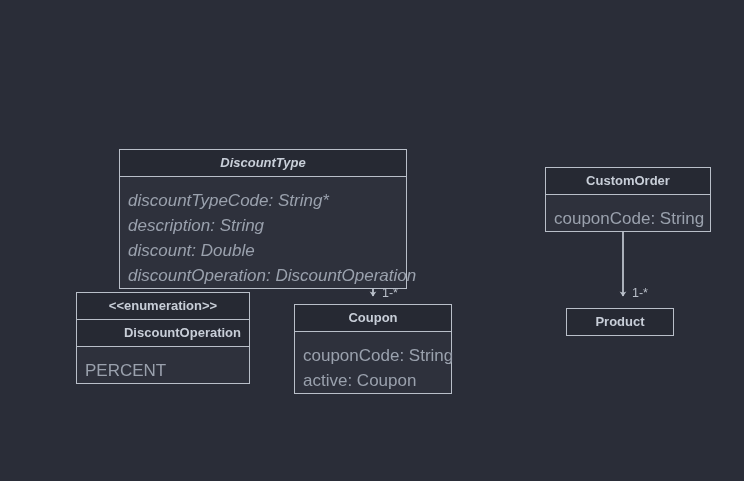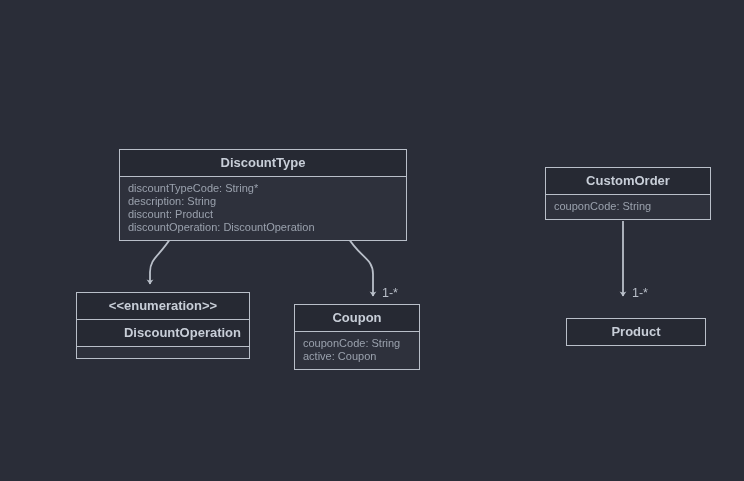--- a/index.html
+++ b/index.html
@@ -54,23 +54,24 @@
     padding-left: 6px;
   }
   .uml-attrs {
     box-sizing: border-box;
     border-top: 1px solid #b9bfc9;
     background: #2e313c;
     padding: 5px 8px 6px 8px;
   }
   .uml-attr {
     color: #9aa1ad;
-    font-size: 11px;
+    font-size: 17px;
     line-height: 13px;
     white-space: nowrap;
+    margin-top: 12px;
   }
 
   
   .mult-label {
     position: absolute;
     color: #b9bfc9;
     font-size: 12.5px;
     line-height: 1;
     white-space: nowrap;
   }
@@ -87,53 +88,54 @@
       </marker>
     </defs>
 
     <path d="M172,236 C160,256 150,258 150,272 L150,284" fill="none" stroke="#b9bfc9" stroke-width="1.8" marker-end="url(#arrow-solid)"></path>
 
     <path d="M347,236 C360,258 373,258 373,274 L373,296" fill="none" stroke="#b9bfc9" stroke-width="1.8" marker-end="url(#arrow-solid)"></path>
 
     <path d="M623,221 L623,296" fill="none" stroke="#b9bfc9" stroke-width="1.8" marker-end="url(#arrow-solid)"></path>
   </svg>
 
-  <div class="uml-class" style="left:119px; top:149px; width:288px;">
+  <div class="uml-class" style="left:119px; top:149px; width:288px;font-style:italic;">
     <div class="uml-header">DiscountType</div>
     <div class="uml-attrs">
       <div class="uml-attr">discountTypeCode: String*</div>
       <div class="uml-attr">description: String</div>
-      <div class="uml-attr">discount: Product</div>
+      <div class="uml-attr">discount: Double</div>
       <div class="uml-attr">discountOperation: DiscountOperation</div>
     </div>
   </div>
 
   <div class="uml-class" style="left:76px; top:292px; width:174px;">
     <div class="uml-header">&lt;&lt;enumeration&gt;&gt;</div>
     <div class="uml-header sub">DiscountOperation</div>
     <div class="uml-attrs">
+      <div class="uml-attr">PERCENT</div>
     </div>
   </div>
 
-  <div class="uml-class" style="left:294px; top:304px; width:126px;">
+  <div class="uml-class" style="left:294px; top:304px; width:158px;">
     <div class="uml-header">Coupon</div>
     <div class="uml-attrs">
       <div class="uml-attr">couponCode: String</div>
       <div class="uml-attr">active: Coupon</div>
     </div>
   </div>
 
   <div class="uml-class" style="left:545px; top:167px; width:166px;">
     <div class="uml-header">CustomOrder</div>
     <div class="uml-attrs">
       <div class="uml-attr">couponCode: String</div>
     </div>
   </div>
 
-  <div class="uml-class" style="left:566px; top:318px; width:140px;">
+  <div class="uml-class" style="left:566px; top:308px; width:108px;">
     <div class="uml-header">Product</div>
   </div>
 
   <div class="mult-label" style="left:382px; top:287px;">1-*</div>
 
   <div class="mult-label" style="left:632px; top:287px;">1-*</div>
 
 </div>
 
 </body></html>

